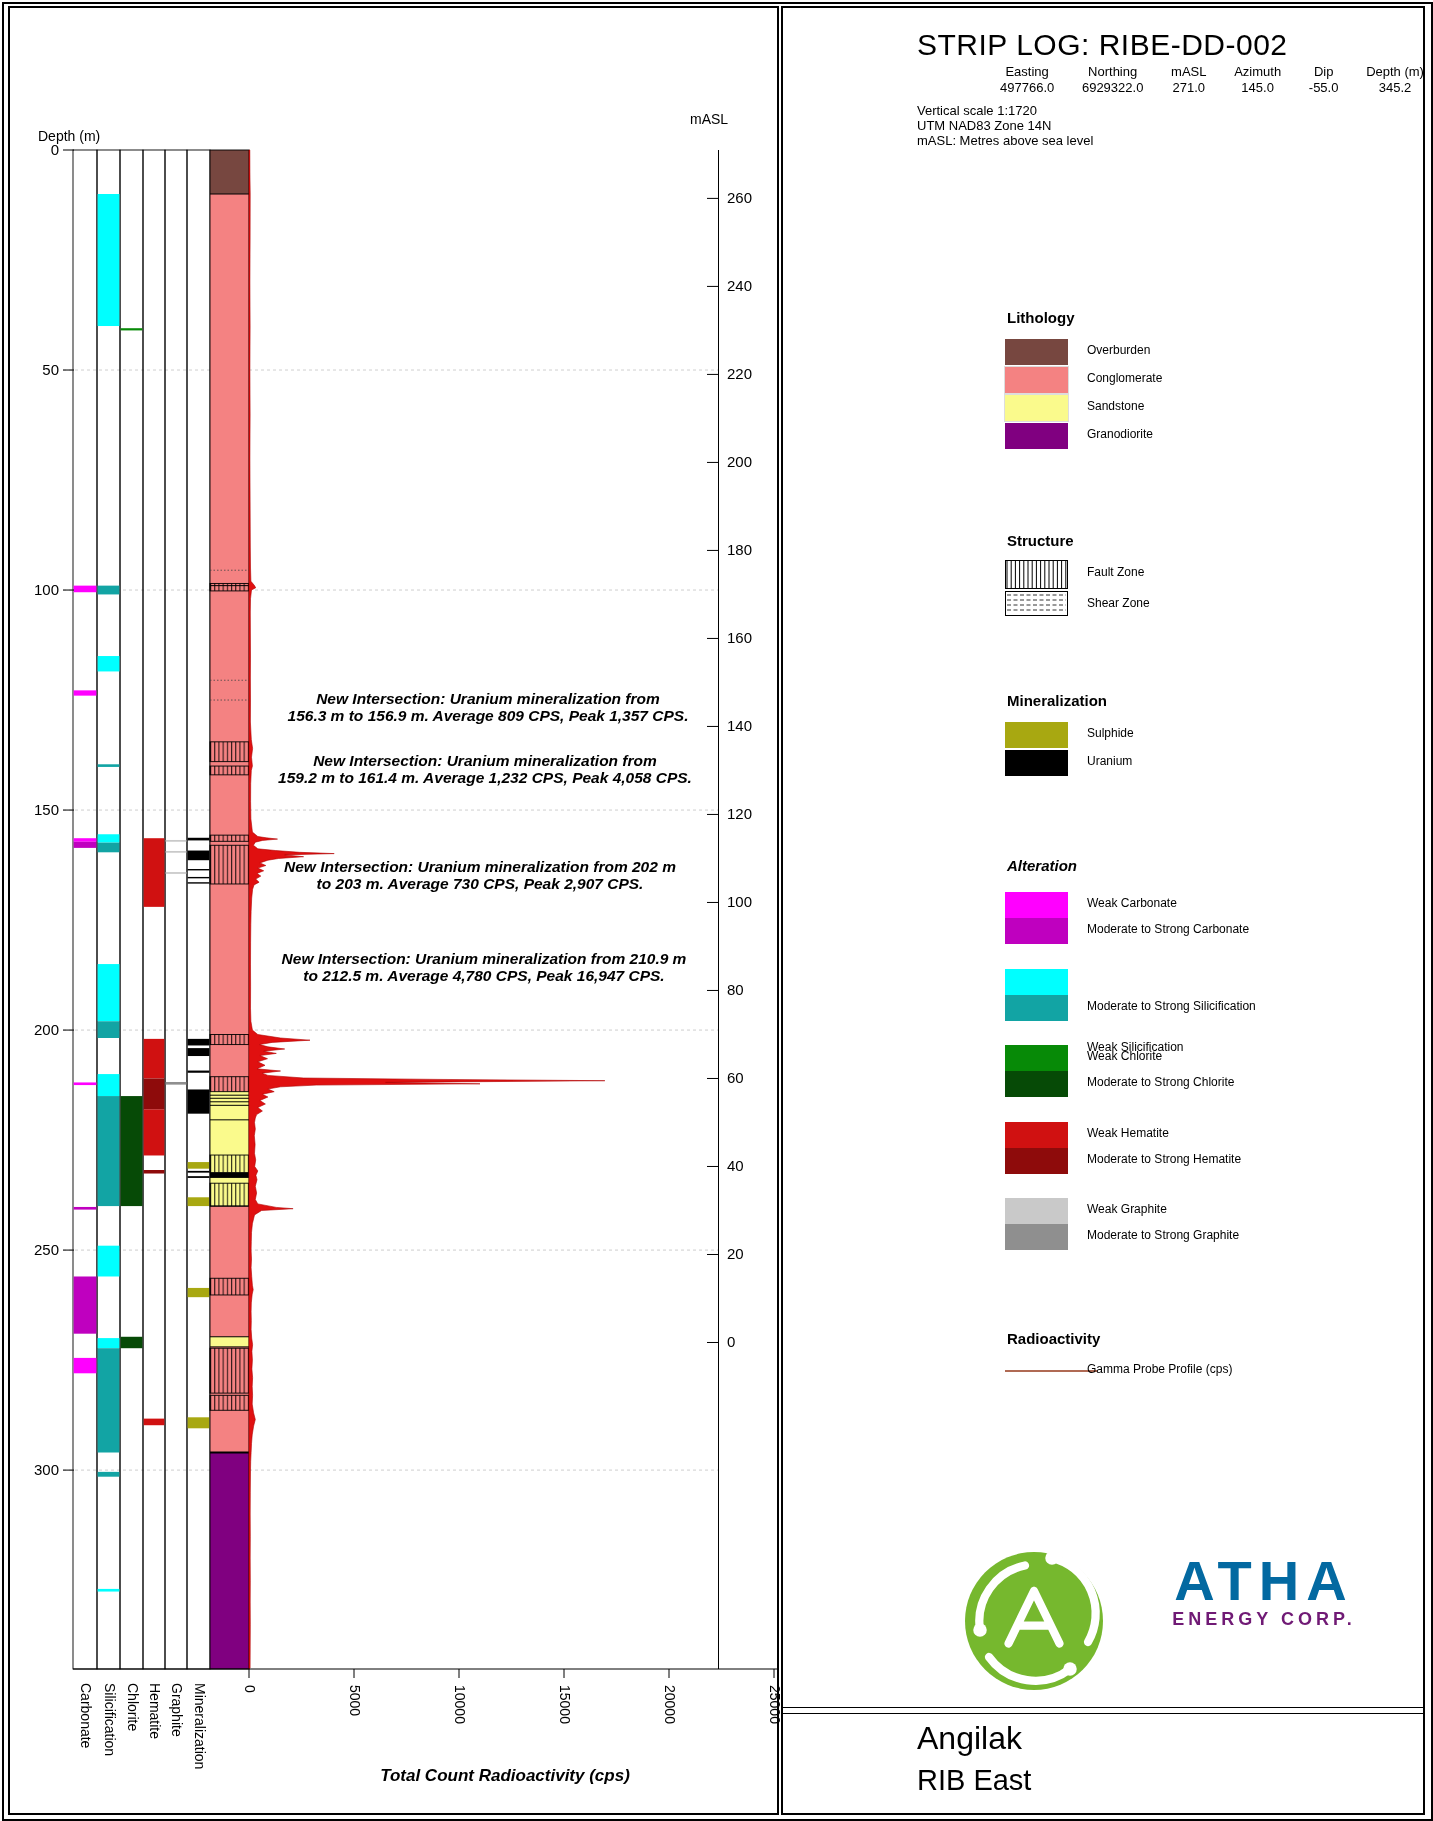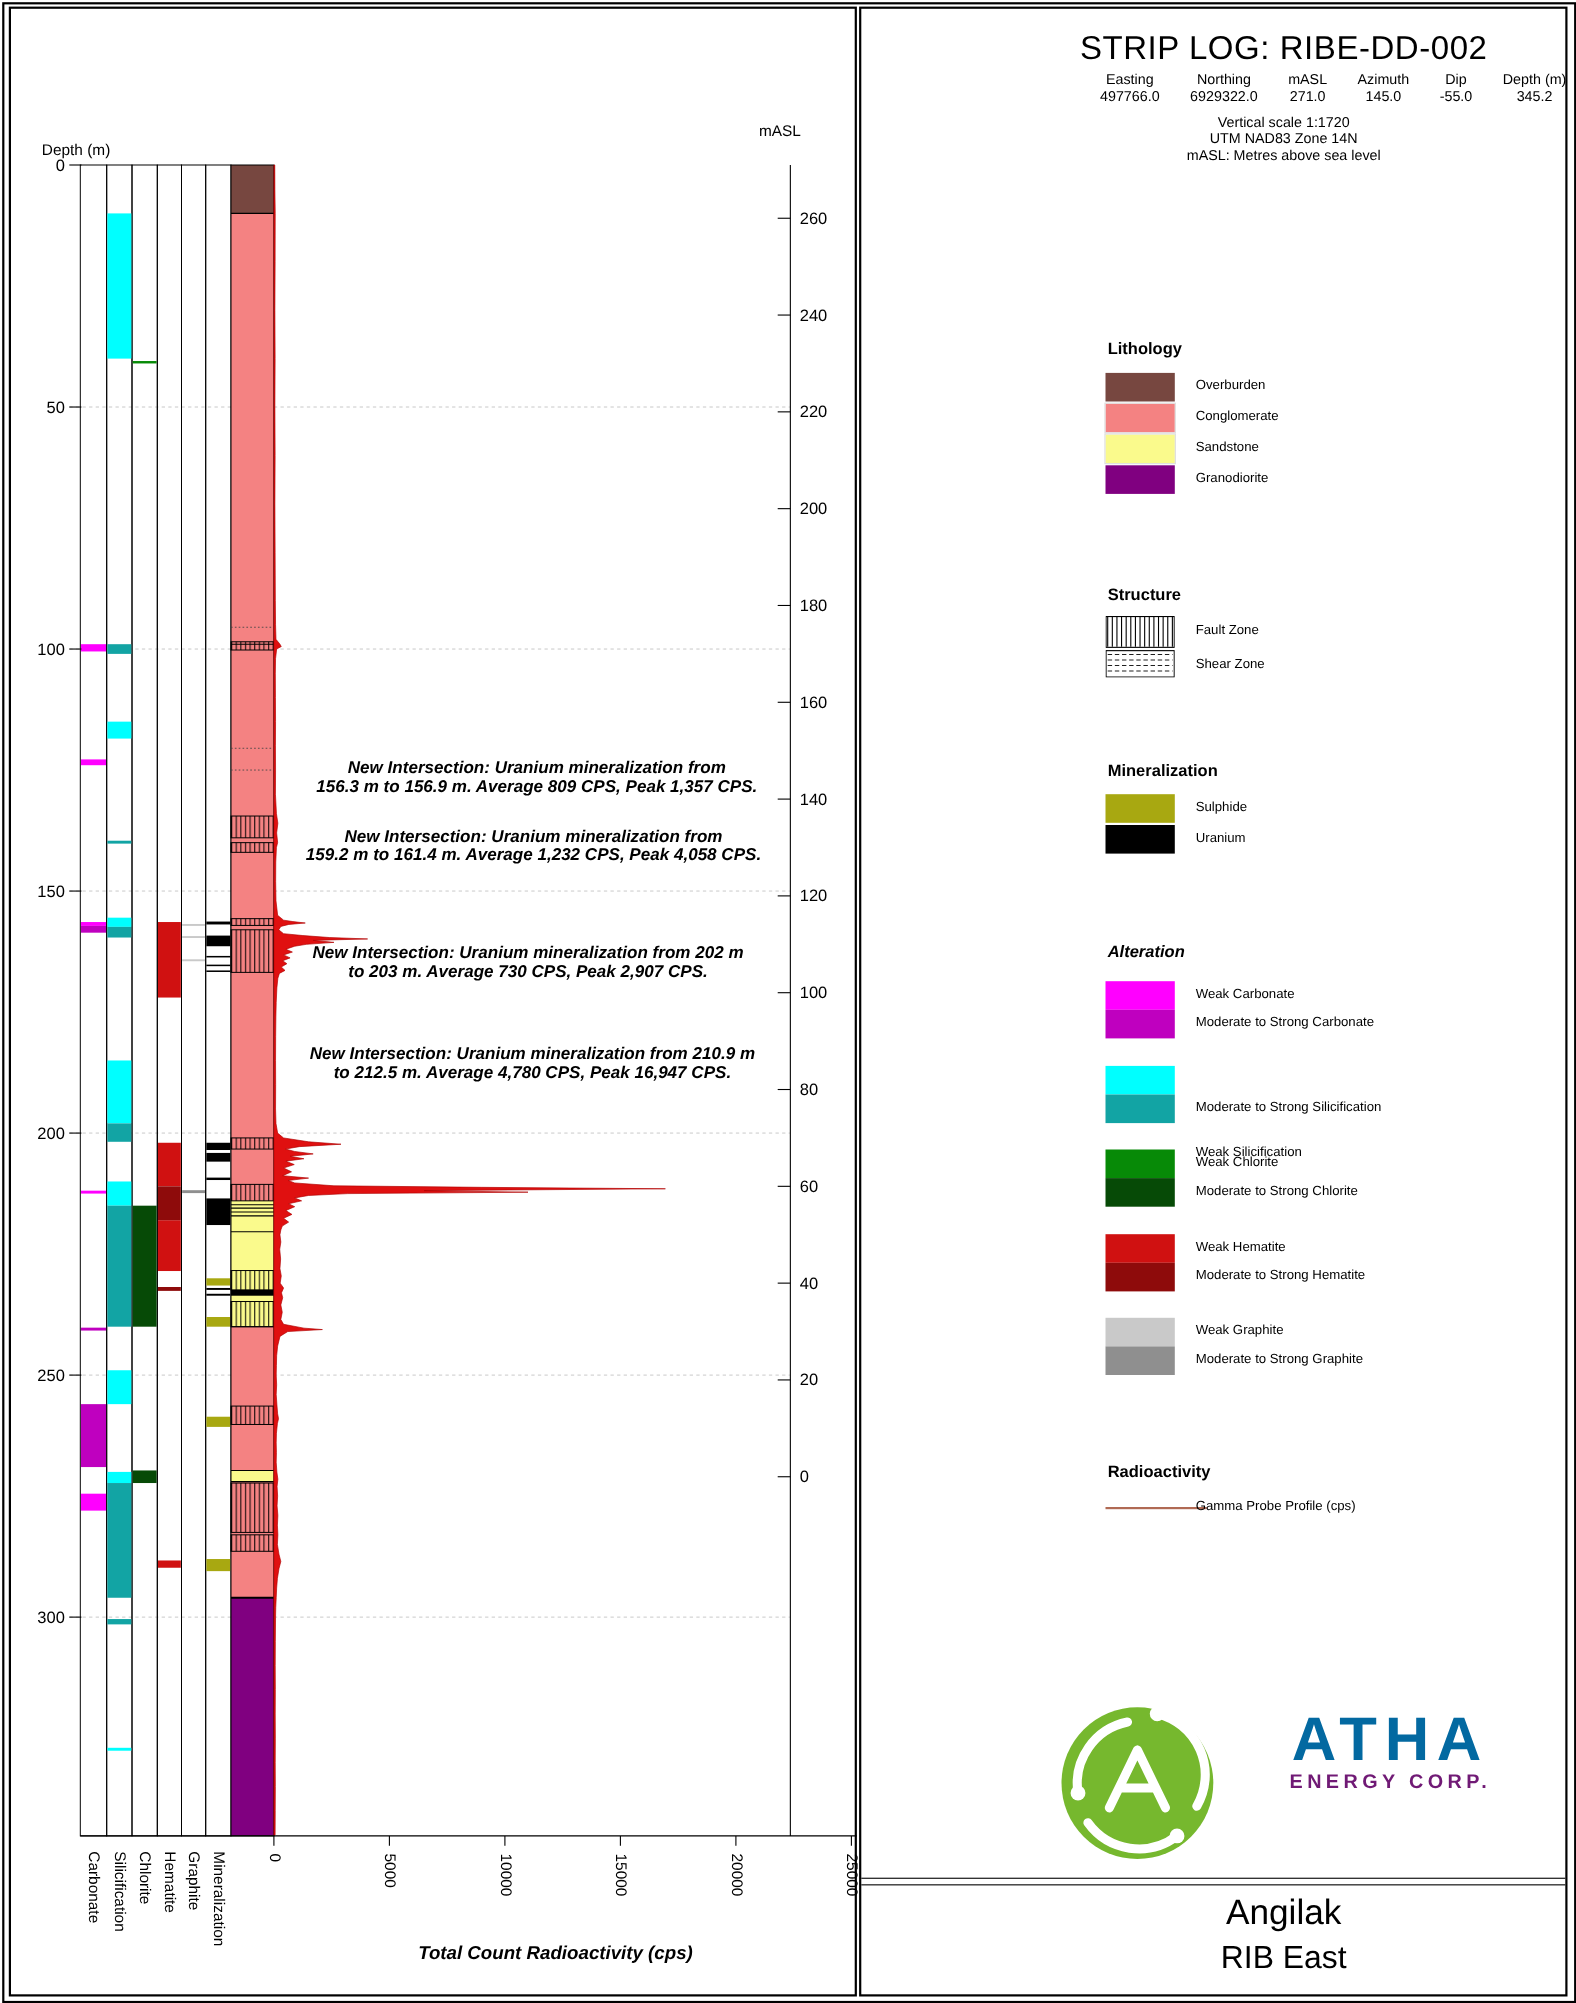--- a/index.html
+++ b/index.html
@@ -8,21 +8,21 @@
   .outer-border{position:absolute;left:2px;top:2px;width:1427px;height:1815px;border:2px solid #000;}
   .panel{position:absolute;border:2px solid #000;background:#fff;}
   #left-panel{left:8px;top:6px;width:767px;height:1805px;}
   #right-panel{left:781px;top:6px;width:640px;height:1805px;}
   #strip-svg{position:absolute;left:0;top:0;}
   .axis-title{position:absolute;font-size:14px;}
   .annotation{position:absolute;font-size:15.5px;font-weight:bold;font-style:italic;
               text-align:center;line-height:17px;white-space:pre-line;}
   .cps-title{position:absolute;font-size:17px;font-weight:bold;font-style:italic;text-align:center;}
   
-  .centered-block{position:absolute;left:134px;width:500px;text-align:center;}
+  .centered-block{position:absolute;left:134px;width:500px;text-align:left;}
   #log-title{top:20px;font-size:30px;letter-spacing:0.5px;}
   #collar-table{position:absolute;left:217px;top:56px;width:424px;display:flex;justify-content:space-between;}
   .collar-col{text-align:center;font-size:13px;line-height:16px;}
   .note{font-size:13px;line-height:15px;}
   #notes-block{top:95px;}
   #legend-title{top:225px;font-size:24px;font-weight:bold;}
   .legend-header{position:absolute;left:224px;font-size:15px;font-weight:bold;}
   .legend-swatch{position:absolute;left:222px;width:63px;}
   .legend-label{position:absolute;left:304px;font-size:12px;white-space:nowrap;}
   .footer-line{position:absolute;left:0;width:640px;border-top:1px solid #000;}

